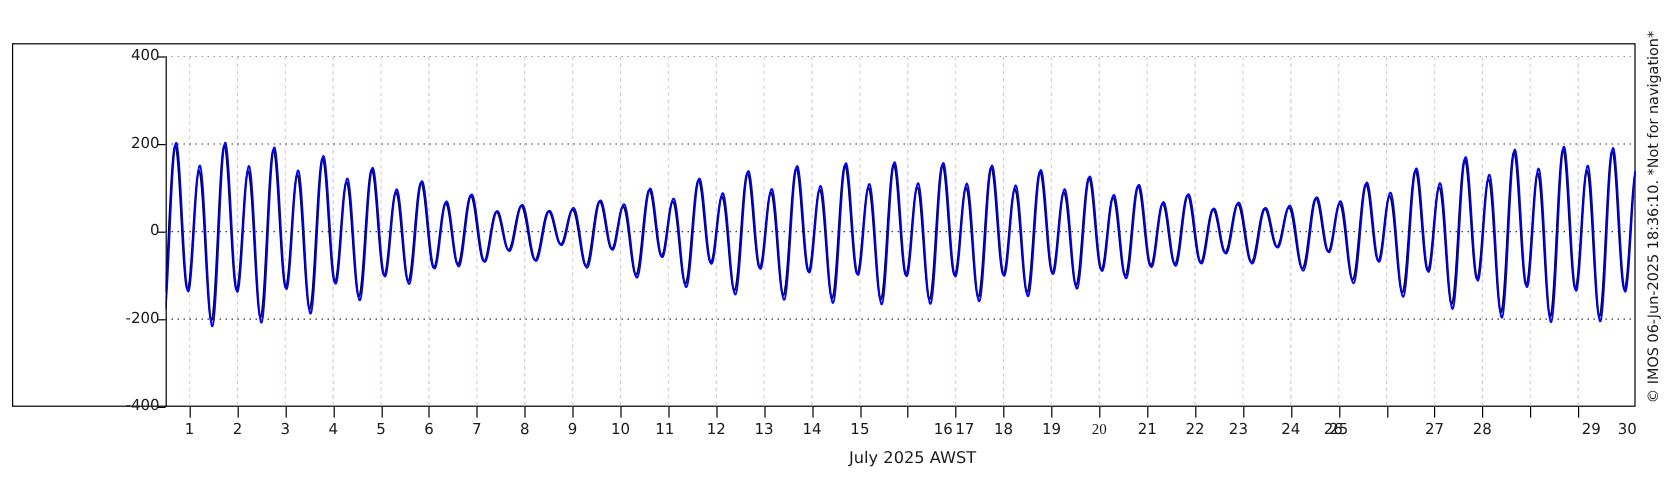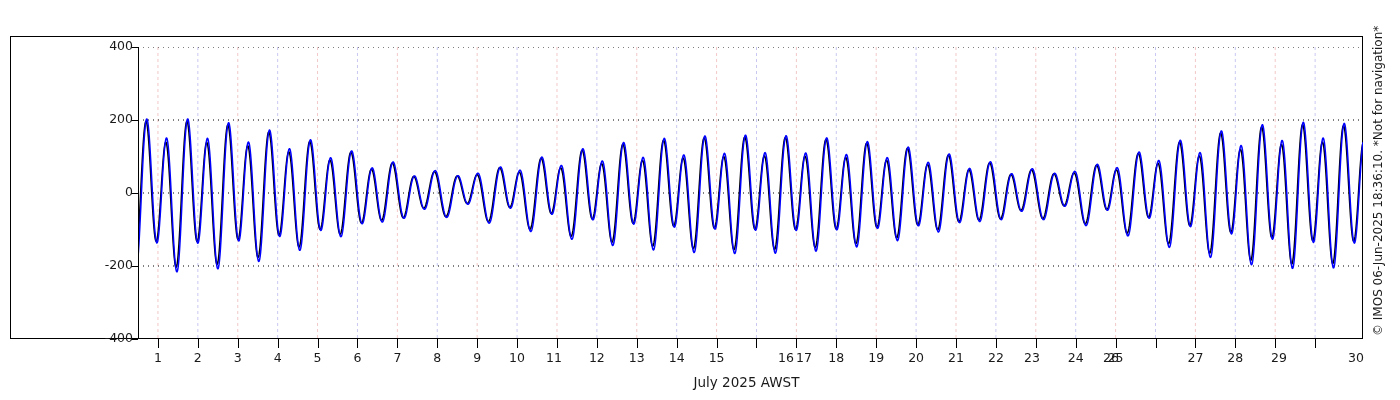--- a/index.html
+++ b/index.html
@@ -96,21 +96,21 @@
     font-size: 12.5px;
     color: #1a1a1a;
     text-align: center;
     white-space: nowrap;
     transform: translateX(-50%);
     line-height: 1;
   }
   .x-axis-title {
     position: absolute;
     top: 374px;
-    left: 134px;
+    left: 148px;
     width: 1225px;
     text-align: center;
     font-size: 13.5px;
     color: #1a1a1a;
     white-space: nowrap;
   }
   
   .stats-block {
     position: absolute;
     left: 0px;
@@ -241,39 +241,39 @@
       <div class="x-label" style="left: 716.583px;">15</div>
       <div class="x-tick" style="left: 756.485px;"></div>
       <div class="x-label" style="left: 786px;">16</div>
       <div class="x-tick" style="left: 796.388px;"></div>
       <div class="x-label" style="left: 804px;">17</div>
       <div class="x-tick" style="left: 836.29px;"></div>
       <div class="x-label" style="left: 836.29px;">18</div>
       <div class="x-tick" style="left: 876.192px;"></div>
       <div class="x-label" style="left: 876.192px;">19</div>
       <div class="x-tick" style="left: 916.094px;"></div>
-      <div class="x-label" style="left: 916.094px;">20</div>
+      <div class="x-label" style="left: 916.094px; font-family: Liberation Serif, serif;">20</div>
       <div class="x-tick" style="left: 955.997px;"></div>
       <div class="x-label" style="left: 955.997px;">21</div>
       <div class="x-tick" style="left: 995.899px;"></div>
       <div class="x-label" style="left: 995.899px;">22</div>
       <div class="x-tick" style="left: 1035.8px;"></div>
       <div class="x-label" style="left: 1032px; text-align: right;">23</div>
       <div class="x-tick" style="left: 1075.7px;"></div>
       <div class="x-label" style="left: 1075.7px;">24</div>
       <div class="x-tick" style="left: 1115.61px;"></div>
       <div class="x-label" style="left: 1115.61px;">25</div>
       <div class="x-tick" style="left: 1155.51px;"></div>
       <div class="x-label" style="left: 1111px;">26</div>
       <div class="x-tick" style="left: 1195.41px;"></div>
       <div class="x-label" style="left: 1195.41px;">27</div>
       <div class="x-tick" style="left: 1235.31px;"></div>
       <div class="x-label" style="left: 1235.31px;">28</div>
       <div class="x-tick" style="left: 1275.21px;"></div>
-      <div class="x-label" style="left: 1279px;">29</div>
+      <div class="x-label" style="left: 1326px;">29</div>
       <div class="x-tick" style="left: 1315.12px;"></div>
       <div class="x-label" style="left: 1356px;">30</div>
     </div>
 
   <div class="x-axis-title">July 2025 AWST</div>
 
 
   <div class="credit">
     <span>© IMOS 06-Jun-2025 18:36:10. *Not for navigation*</span>
   </div>

